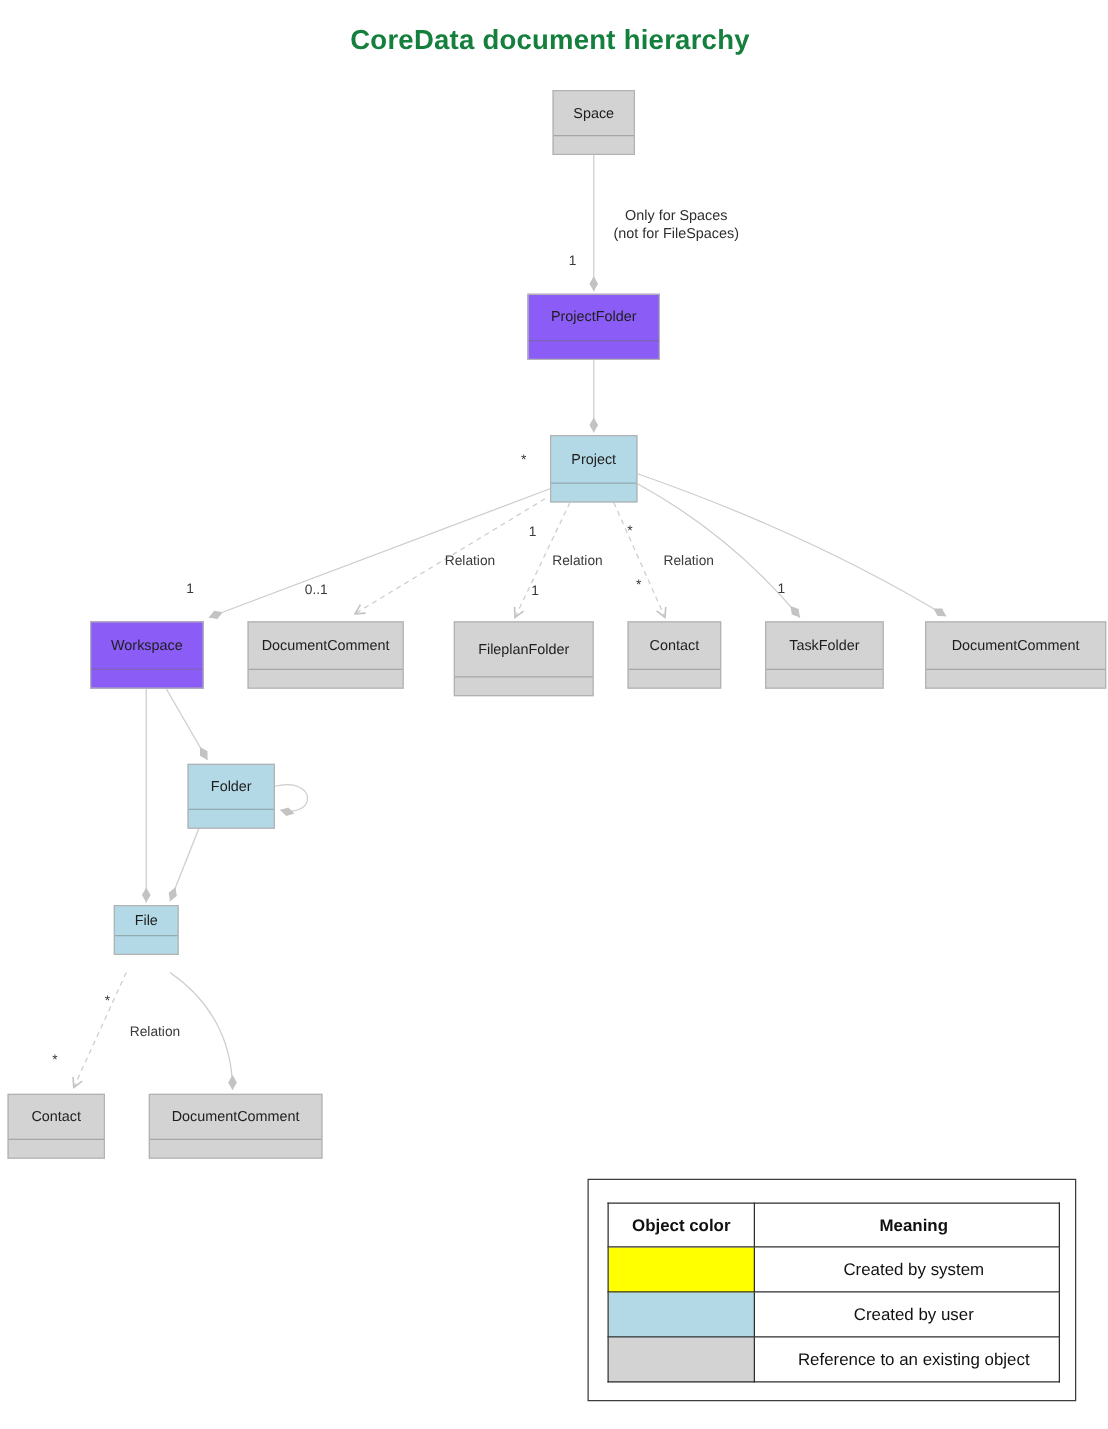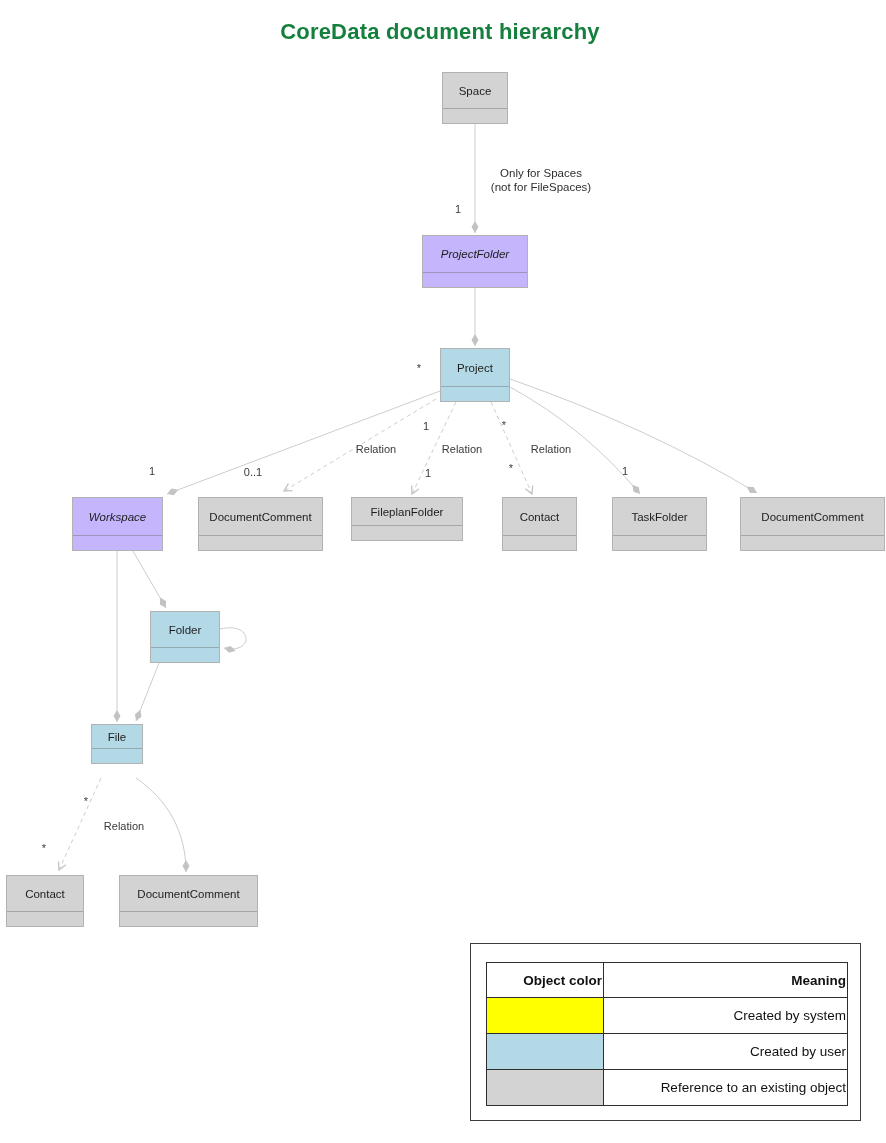--- a/index.html
+++ b/index.html
@@ -18,21 +18,21 @@
     position:absolute; box-sizing:border-box;
     border:1px solid #b2b2b2;
   }
   .node .nlabel {
     box-sizing:border-box; height:calc(100% - 14px);
     display:flex; align-items:center; justify-content:center;
     font-size:11.5px; color:#1d1d1d;
     border-bottom:1px solid rgba(110,110,110,0.45);
   }
   .node .ncomp { height:13px; }
-  .fill-system   { background:#c4b5fd;font-style:italic; }
+  .fill-system   { background:#8b5cf6; }
   .fill-user     { background:#b3d9e6; }
   .fill-reference{ background:#d3d3d3; }
 
   .elabel {
     position:absolute; transform:translate(-50%,-50%);
     font-size:11px; color:#3a3a3a; white-space:nowrap;
   }
   .note {
     position:absolute; transform:translate(-50%,-50%);
     font-size:11.5px; color:#2e2e2e; text-align:center; line-height:14px;
@@ -42,21 +42,21 @@
   .legend-box {
     position:absolute; left:470px; top:943px; width:391px; height:178px;
     box-sizing:border-box; border:1px solid #3c3c3c; background:#ffffff;
   }
   .legend-table {
     position:absolute; left:15px; top:18px;
     border-collapse:collapse;
   }
   .legend-table td, .legend-table th {
     border:1px solid #2e2e2e; box-sizing:border-box;
-    font-size:13.5px; color:#111; text-align:right;margin-left:16px;
+    font-size:13.5px; color:#111; text-align:center;margin-left:16px;
   }
   .legend-table th { font-weight:bold; }
   .lg-col1 { width:117px; }
   .lg-col2 { width:244px; padding-left:12px; }
   .lg-hrow  { height:35px; }
   .lg-row   { height:36px; }
   .lg-hcell1 { text-align:center; }
   .sw-system { background:#ffff00; }
   .sw-user { background:#b3d9e6; }
   .sw-reference { background:#d3d3d3; }
@@ -113,21 +113,21 @@
   <div class="node fill-system" style="left:72px;top:497px;width:91px;height:54px">
     <div class="nlabel">Workspace</div>
     <div class="ncomp"></div>
   </div>
 
   <div class="node fill-reference" style="left:198px;top:497px;width:125px;height:54px">
     <div class="nlabel">DocumentComment</div>
     <div class="ncomp"></div>
   </div>
 
-  <div class="node fill-reference" style="left:351px;top:497px;width:112px;height:44px">
+  <div class="node fill-reference" style="left:363px;top:497px;width:112px;height:60px">
     <div class="nlabel">FileplanFolder</div>
     <div class="ncomp"></div>
   </div>
 
   <div class="node fill-reference" style="left:502px;top:497px;width:75px;height:54px">
     <div class="nlabel">Contact</div>
     <div class="ncomp"></div>
   </div>
 
   <div class="node fill-reference" style="left:612px;top:497px;width:95px;height:54px">

